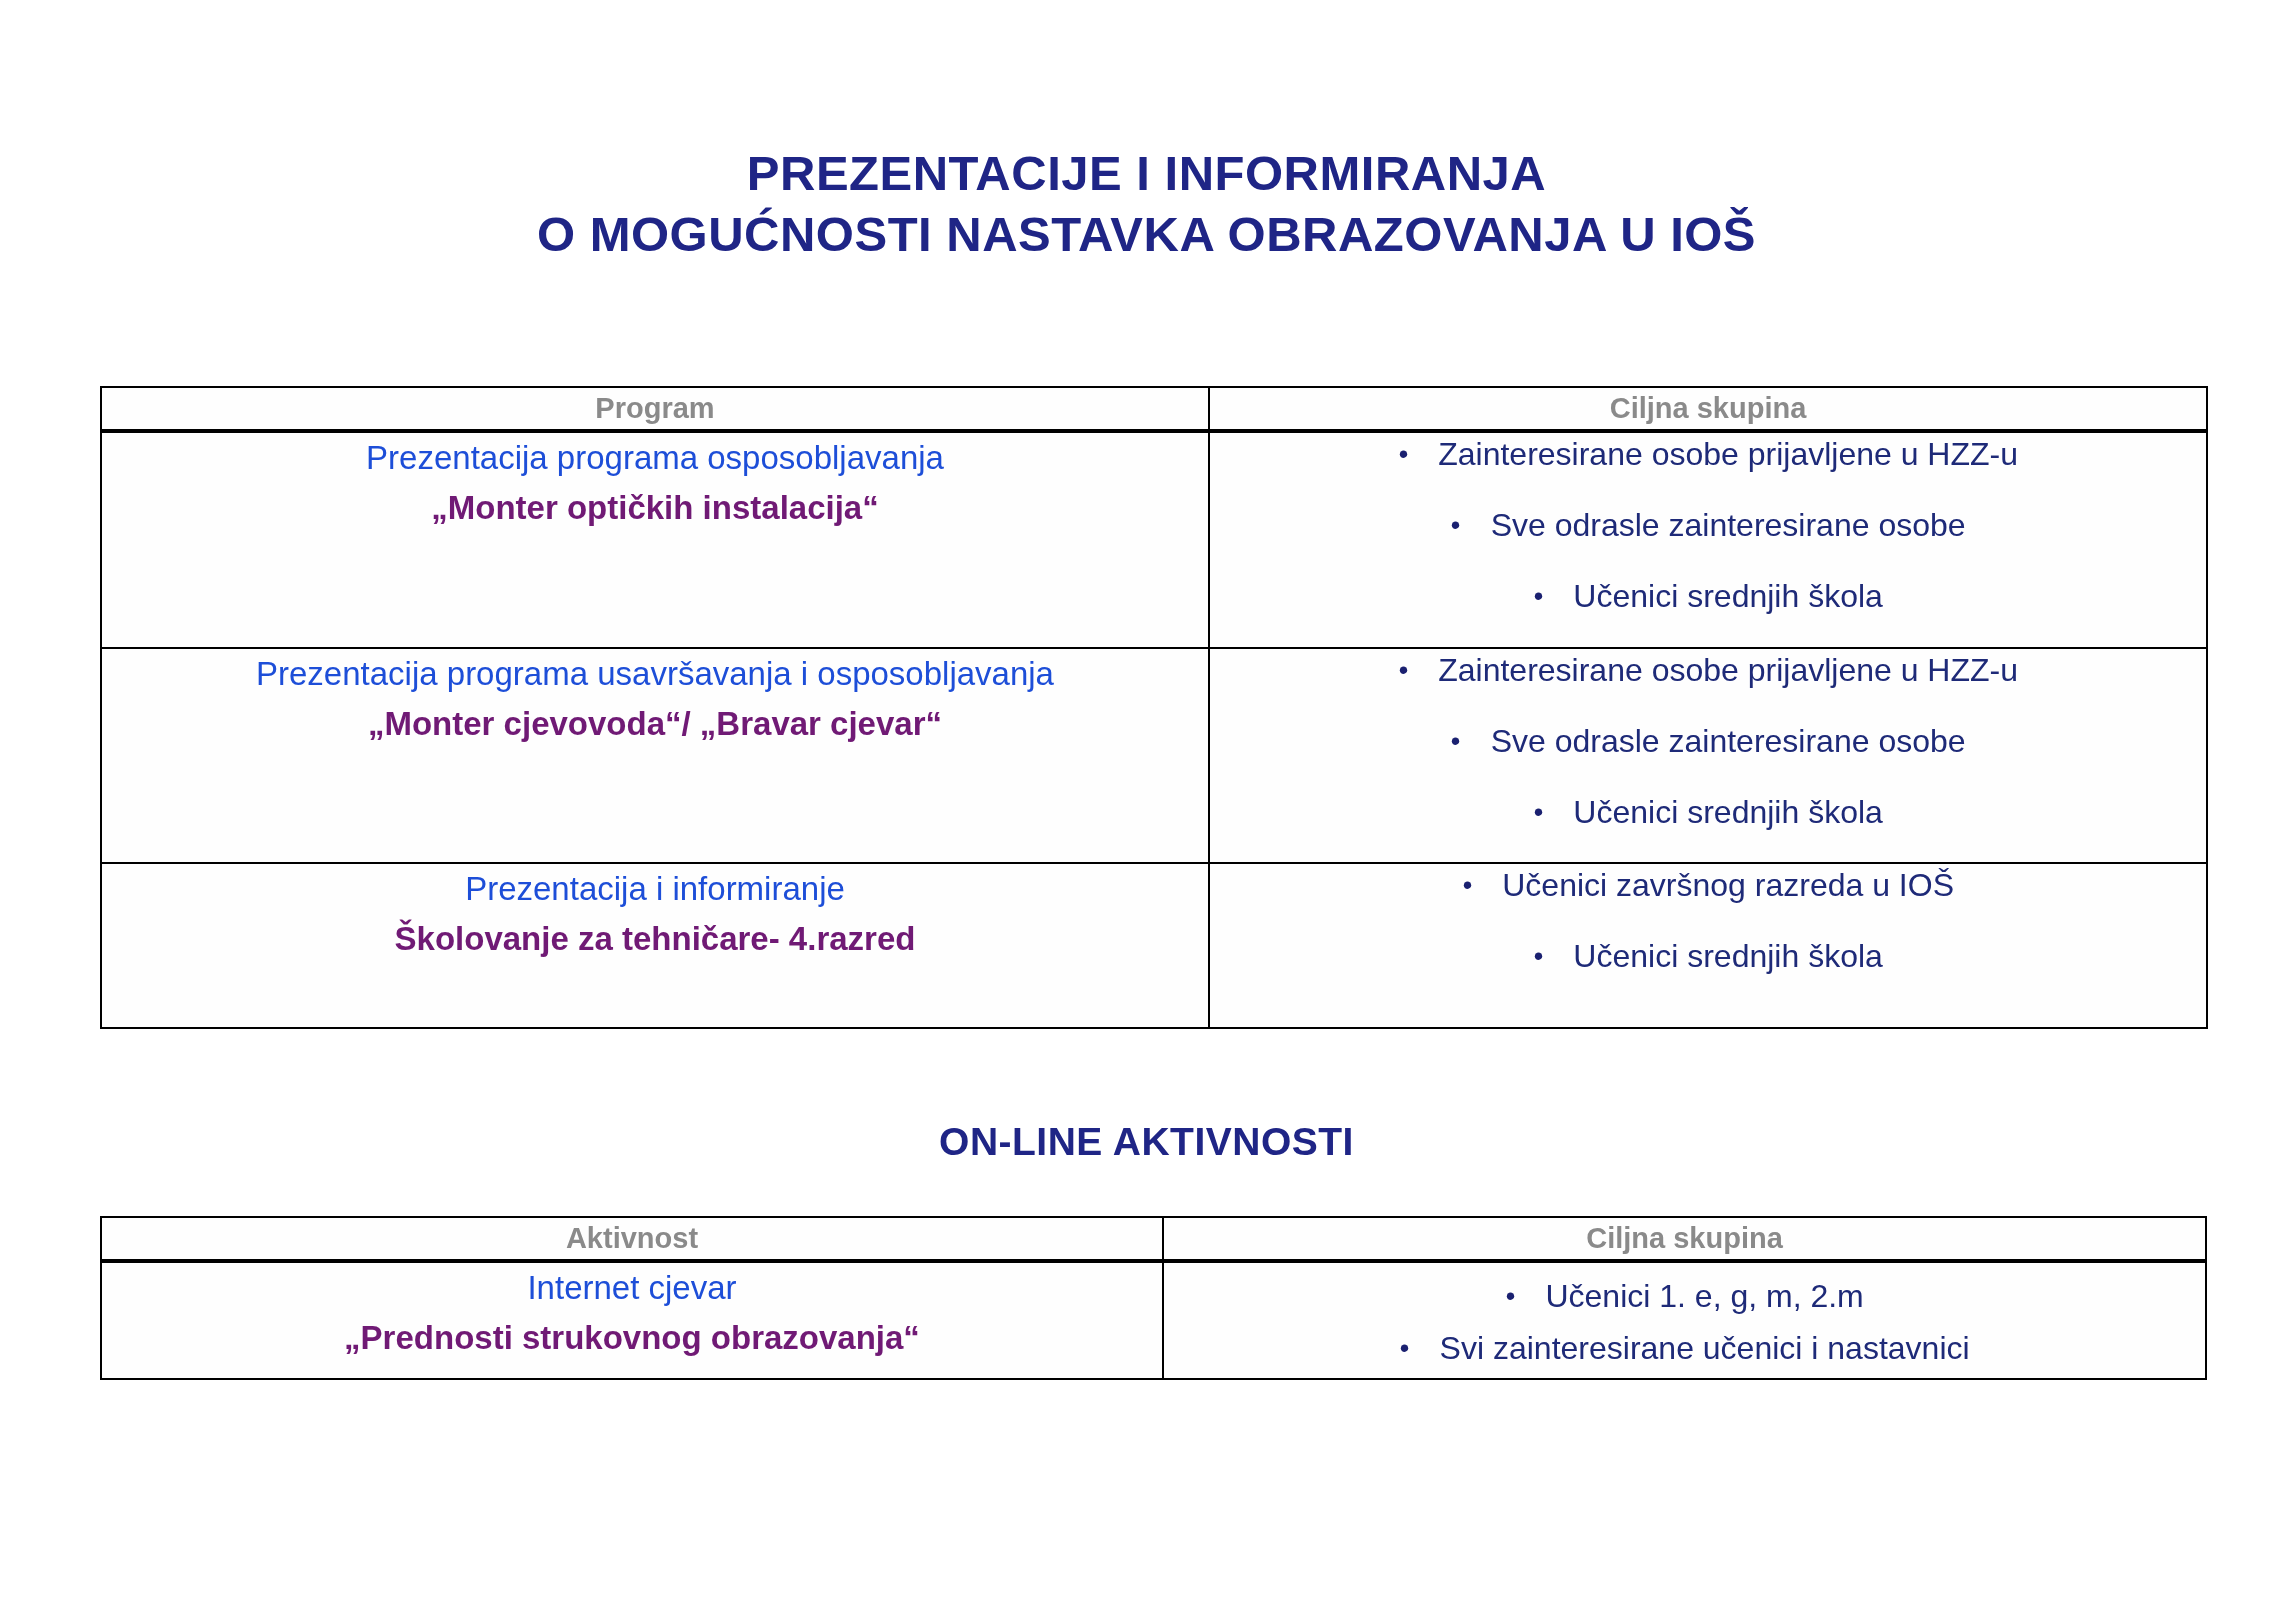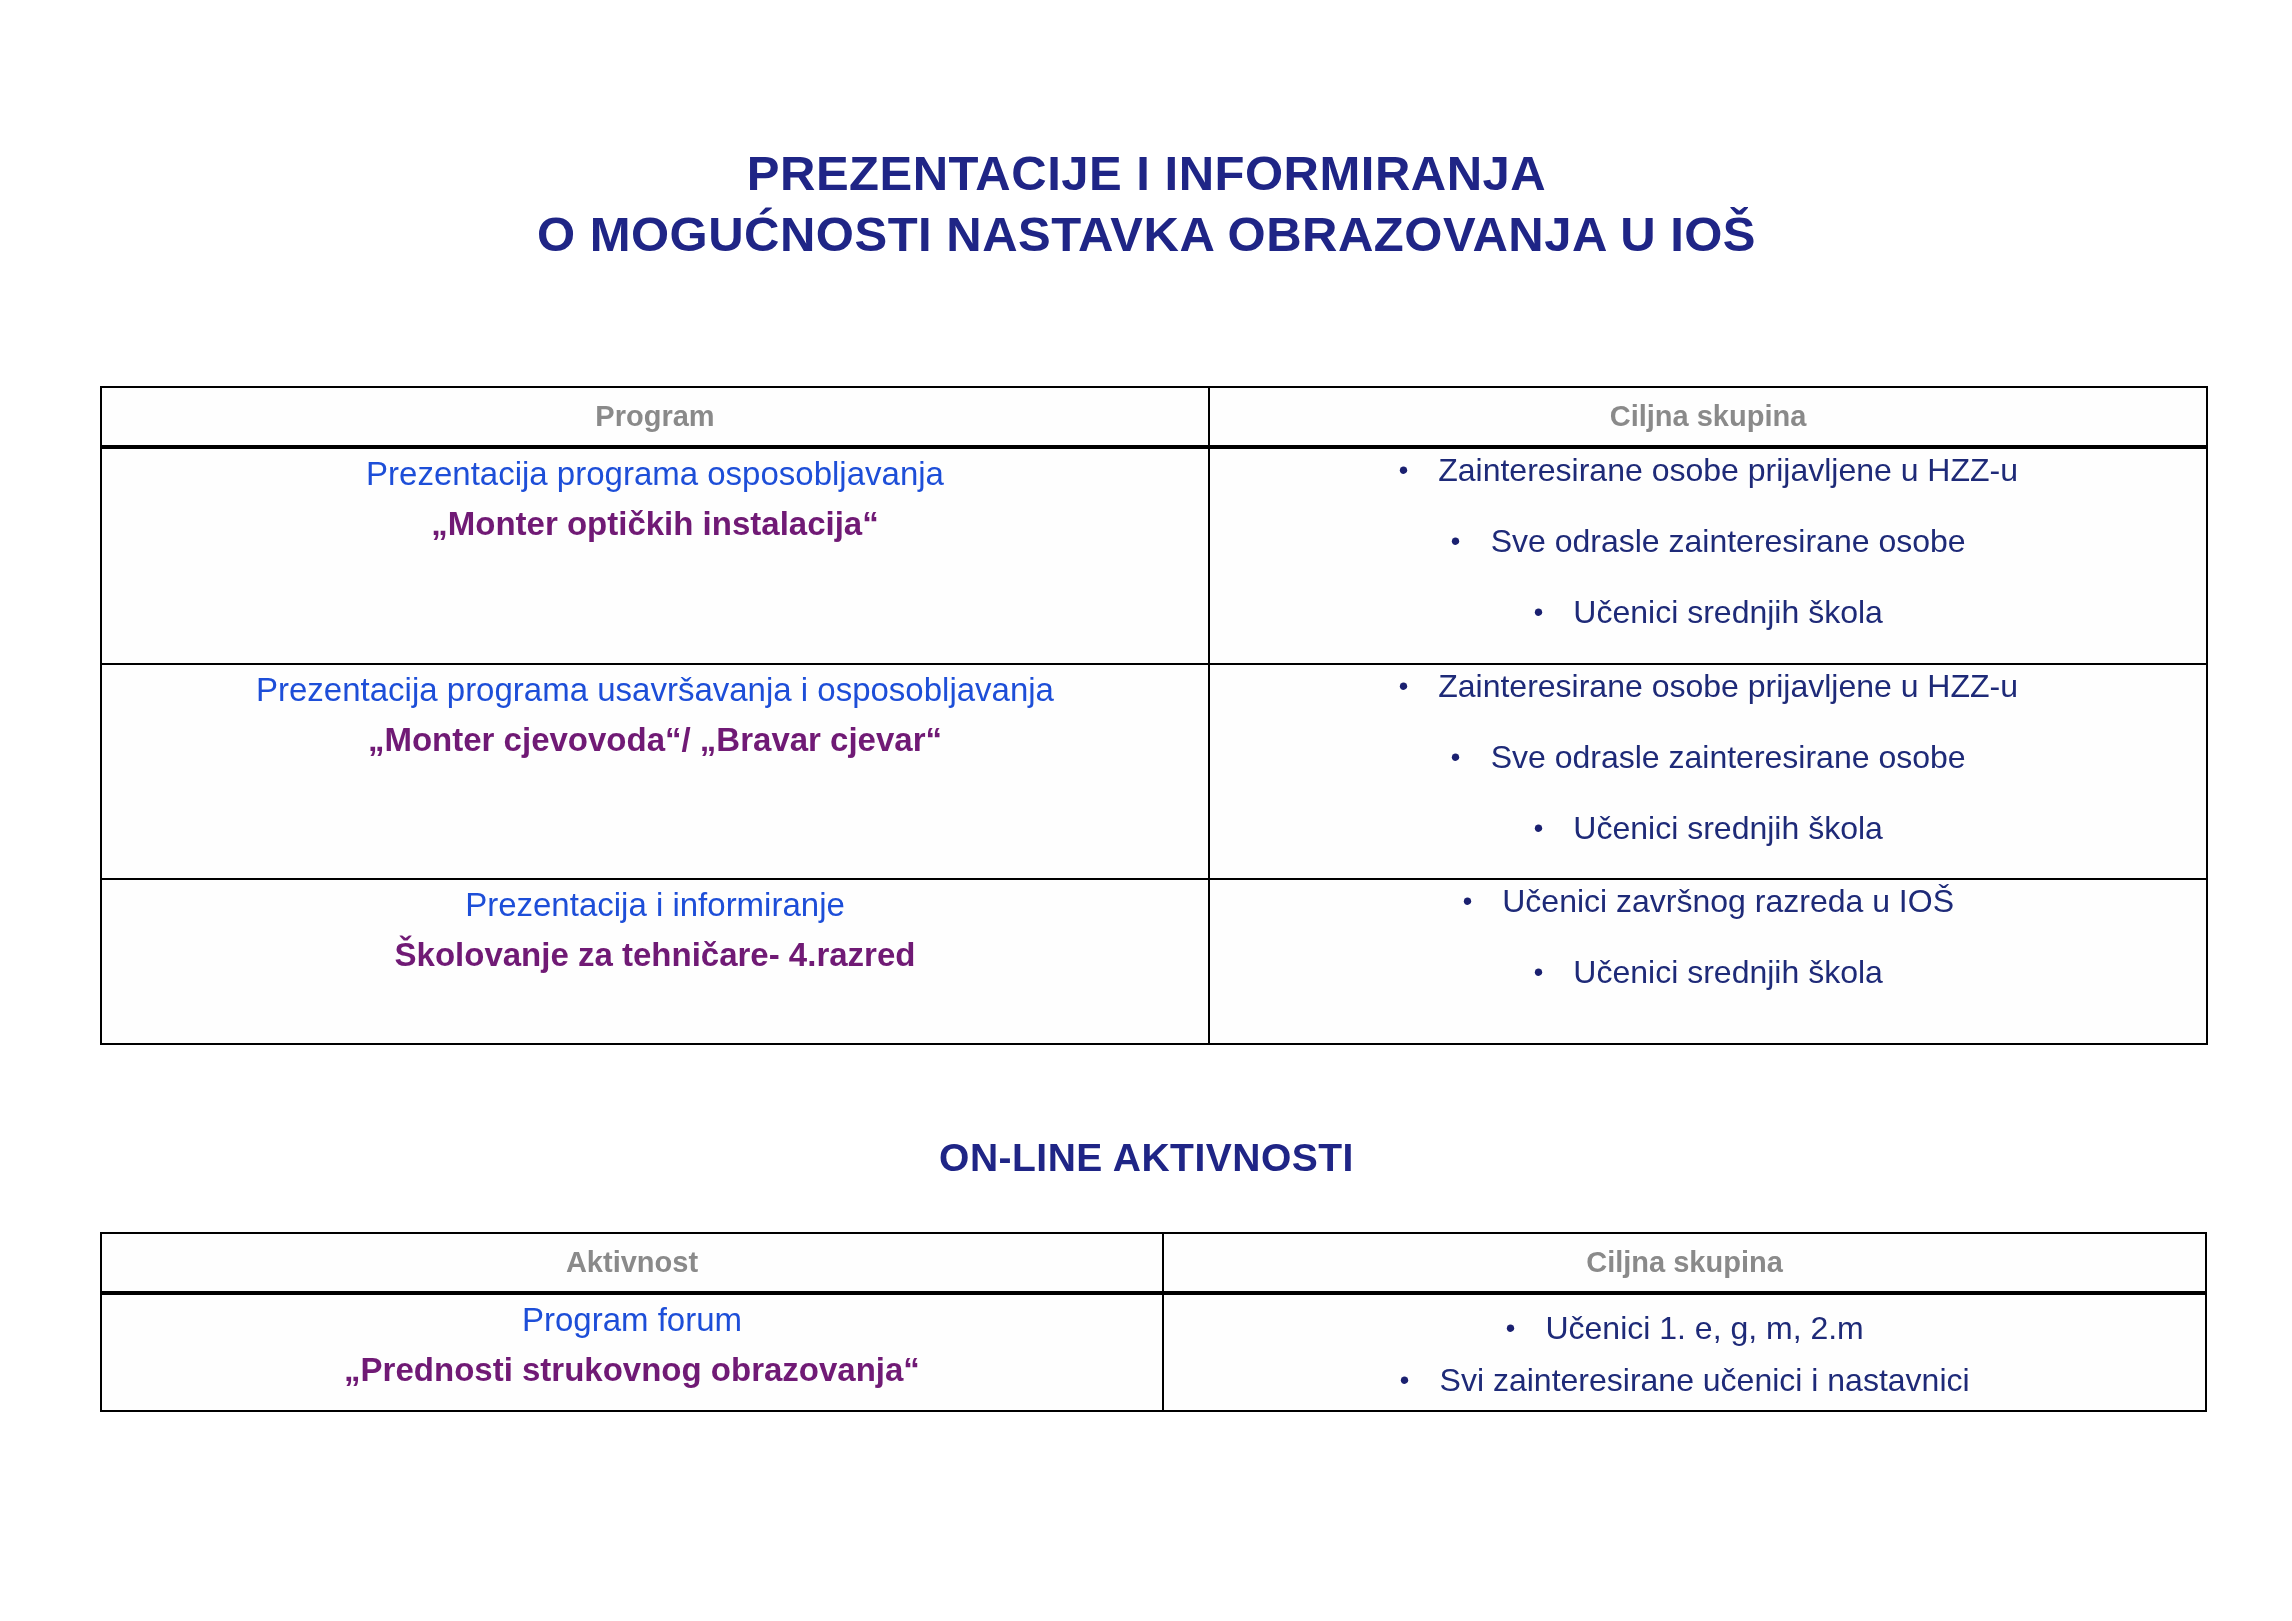--- a/index.html
+++ b/index.html
@@ -45,21 +45,21 @@
   }
   table.doc-table thead th {
     border-bottom-width: 4.9px;
   }
   th.col-header {
     font-size: 29px;
     font-weight: bold;
     color: #8a8a8a;
     text-align: center;
     vertical-align: middle;
-    padding: 12px;
+    padding: 4px;
   }
   #table1 col.c-left  { width: 1108px; }
   #table1 col.c-right { width: 998px; }
   #table2 col.c-left  { width: 1062px; }
   #table2 col.c-right { width: 1043px; }
   #table1 tr.hdr { height: 42px; }
   #table1 tr.r1  { height: 217px; }
   #table1 tr.r2  { height: 202px; }
   #table1 tr.r3  { height: 165px; }
   #table2 tr.hdr { height: 36px; }
@@ -162,21 +162,21 @@
     </colgroup>
   <thead>
     <tr class="hdr">
       <th class="col-header">Aktivnost</th>
       <th class="col-header">Ciljna skupina</th>
     </tr>
   </thead>
   <tbody>
     <tr class="r1">
       <td class="cell prog-cell">
-        <div class="prog-line1">Program forum</div>
+        <div class="prog-line1">Internet cjevar</div>
         <div class="prog-line2">„Prednosti strukovnog obrazovanja“</div>
       </td>
       <td class="cell targets-cell tight">
         <div class="bullet-line tight"><span class="bullet-glyph">•</span><span>Učenici 1. e, g, m, 2.m</span></div>
         <div class="bullet-line tight"><span class="bullet-glyph">•</span><span>Svi zainteresirane učenici i nastavnici</span></div>
       </td>
     </tr>
   </tbody>
 </table>
 

